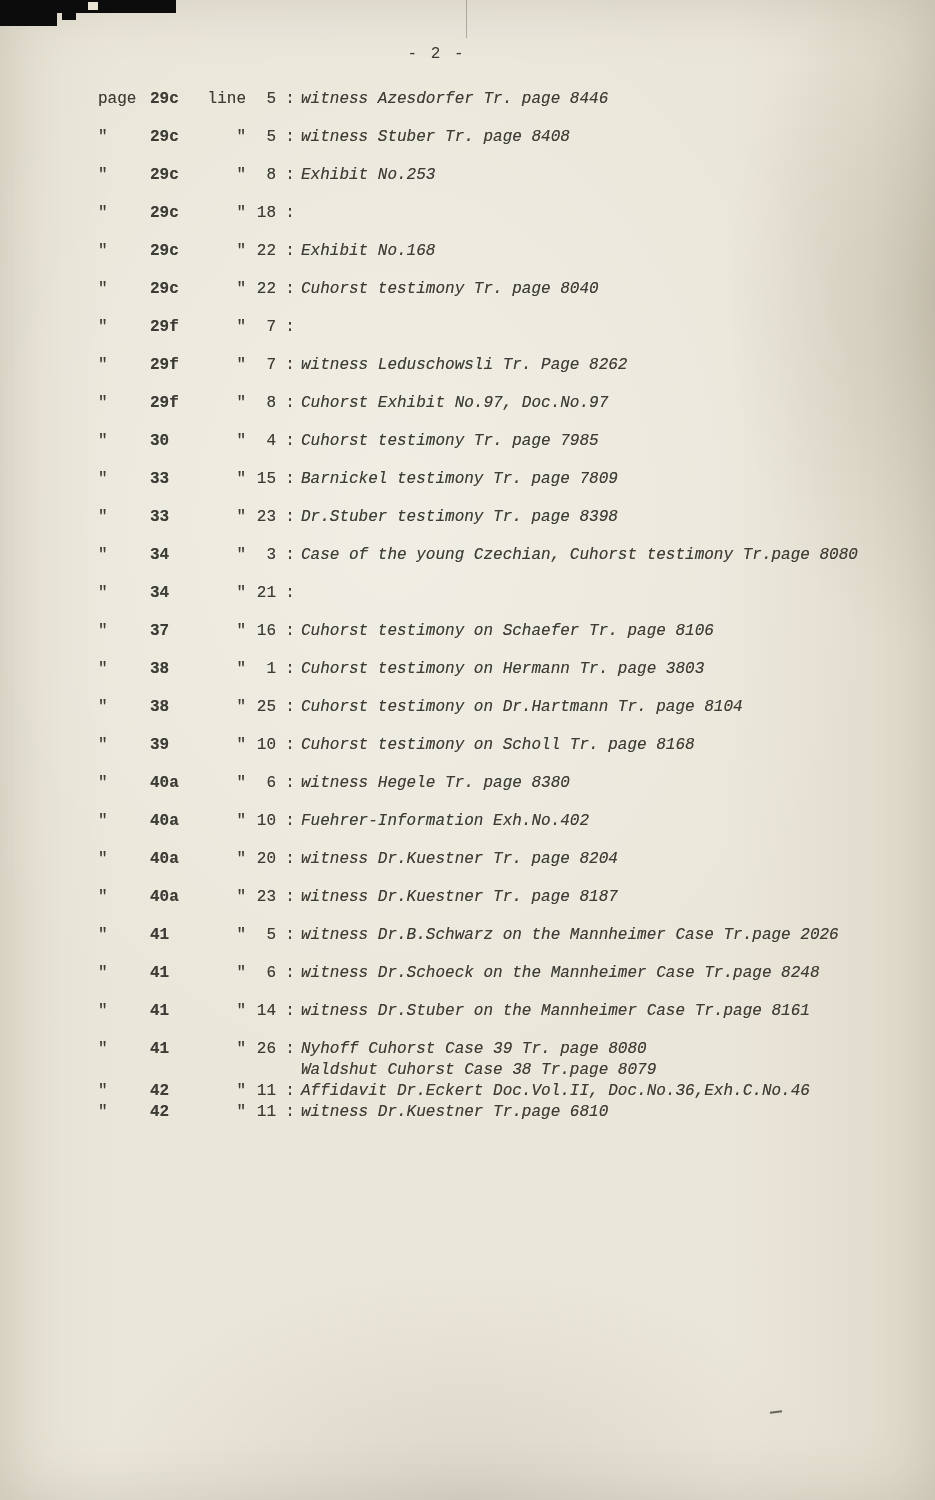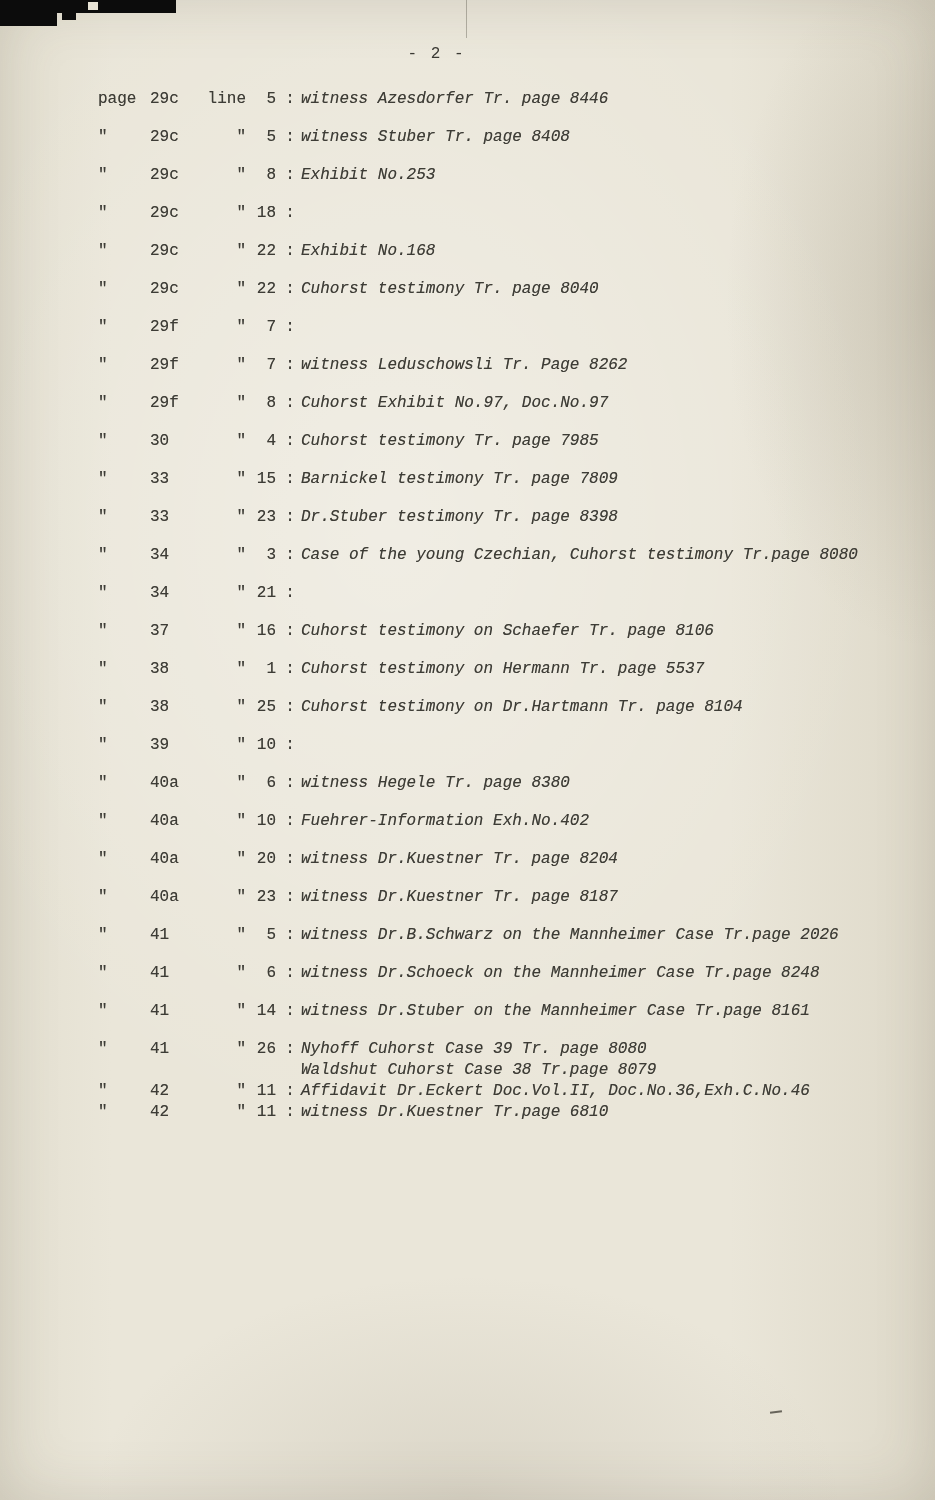--- a/index.html
+++ b/index.html
@@ -48,21 +48,21 @@
     line-height: 21px;
     margin-bottom: 17px;
     color: #3d3c36;
     text-shadow: 0 0 0.6px rgba(60,58,50,0.55);
   }
   .row:nth-child(n+26) {
     margin-bottom: 0;
   }
 
   .c-pl  { width: 52px; flex: none; }
-  .c-pn  { width: 50px; flex: none; }
+  .c-pn  { width: 50px; flex: none; font-weight: bold; }
   .c-ll  { width: 46px; flex: none; text-align: right; }
   .c-ln  { width: 30px; flex: none; text-align: right; }
   .c-sep { width: 10px; flex: none; margin-left: 9px; margin-right: 6px; text-align: center; }
   .c-text { flex: 1; white-space: pre-line; font-style: italic; }
 
   
   .artifact { position: absolute; background: #0c0c0c; }
   .art-strip  { left: 0; top: 0; width: 176px; height: 13px; }
   .art-block  { left: 0; top: 0; width: 57px; height: 26px; }
   .art-block2 { left: 62px; top: 0; width: 14px; height: 20px; }
@@ -222,38 +222,39 @@
     <span class="c-sep">:</span>
     <span class="c-text">Cuhorst testimony on Schaefer Tr. page 8106</span>
   </div>
 
   <div class="row">
     <span class="c-pl">"</span>
     <span class="c-pn">38</span>
     <span class="c-ll">"</span>
     <span class="c-ln">1</span>
     <span class="c-sep">:</span>
-    <span class="c-text">Cuhorst testimony on Hermann Tr. page 5537</span>
+    <span class="c-text">Cuhorst testimony on Hermann Tr. page 3803</span>
   </div>
 
   <div class="row">
     <span class="c-pl">"</span>
     <span class="c-pn">38</span>
     <span class="c-ll">"</span>
     <span class="c-ln">25</span>
     <span class="c-sep">:</span>
     <span class="c-text">Cuhorst testimony on Dr.Hartmann Tr. page 8104</span>
   </div>
 
   <div class="row">
     <span class="c-pl">"</span>
     <span class="c-pn">39</span>
     <span class="c-ll">"</span>
     <span class="c-ln">10</span>
     <span class="c-sep">:</span>
+    <span class="c-text">Cuhorst testimony on Scholl Tr. page 8168</span>
   </div>
 
   <div class="row">
     <span class="c-pl">"</span>
     <span class="c-pn">40a</span>
     <span class="c-ll">"</span>
     <span class="c-ln">6</span>
     <span class="c-sep">:</span>
     <span class="c-text">witness Hegele Tr. page 8380</span>
   </div>

